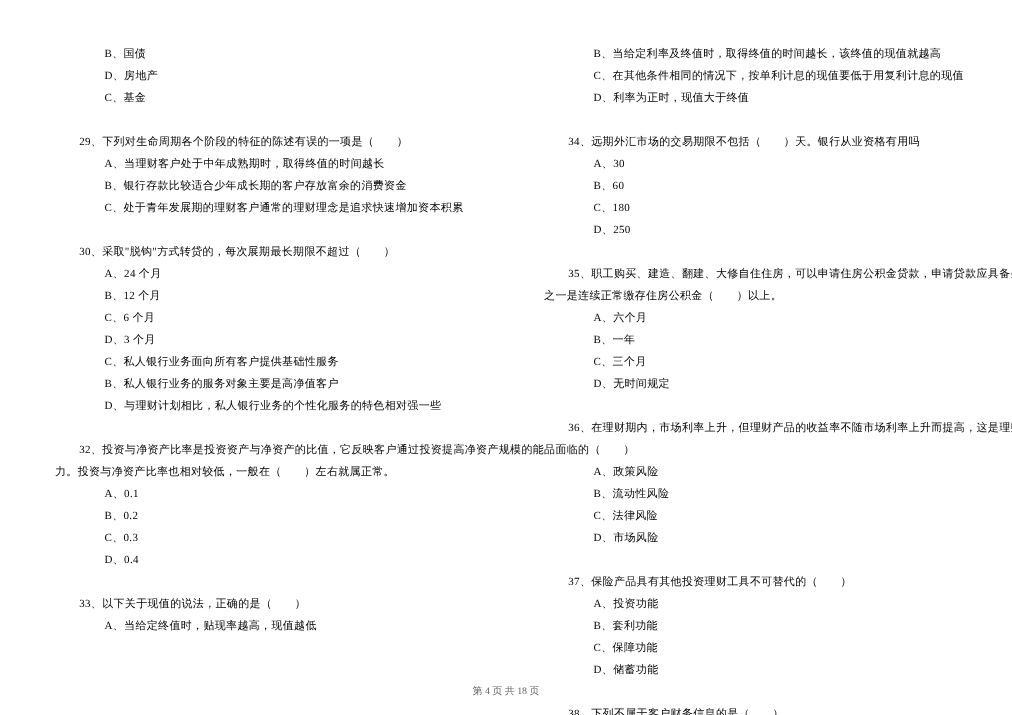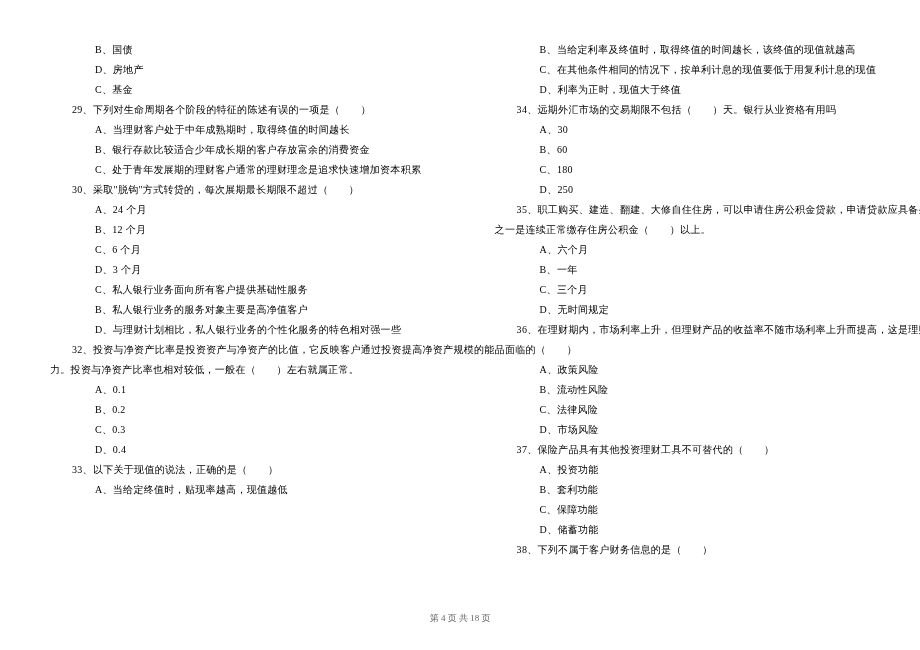--- a/index.html
+++ b/index.html
@@ -29,27 +29,28 @@
     .line {
       line-height: 2.0;
       white-space: nowrap;
       letter-spacing: 0.3px;
     }
     .indent-1 {
       padding-left: 45px;
     }
     .indent-2 {
       padding-left: 22px;
+      margin-top: 20px;
     }
     .no-indent {
       padding-left: 0;
     }
     .footer {
       position: absolute;
-      bottom: 25px;
+      bottom: 15px;
       width: 100%;
       text-align: center;
       font-size: 9px;
       color: #666;
     }
   </style>
 </head>
 <body>
 
 <div class="page-container">

